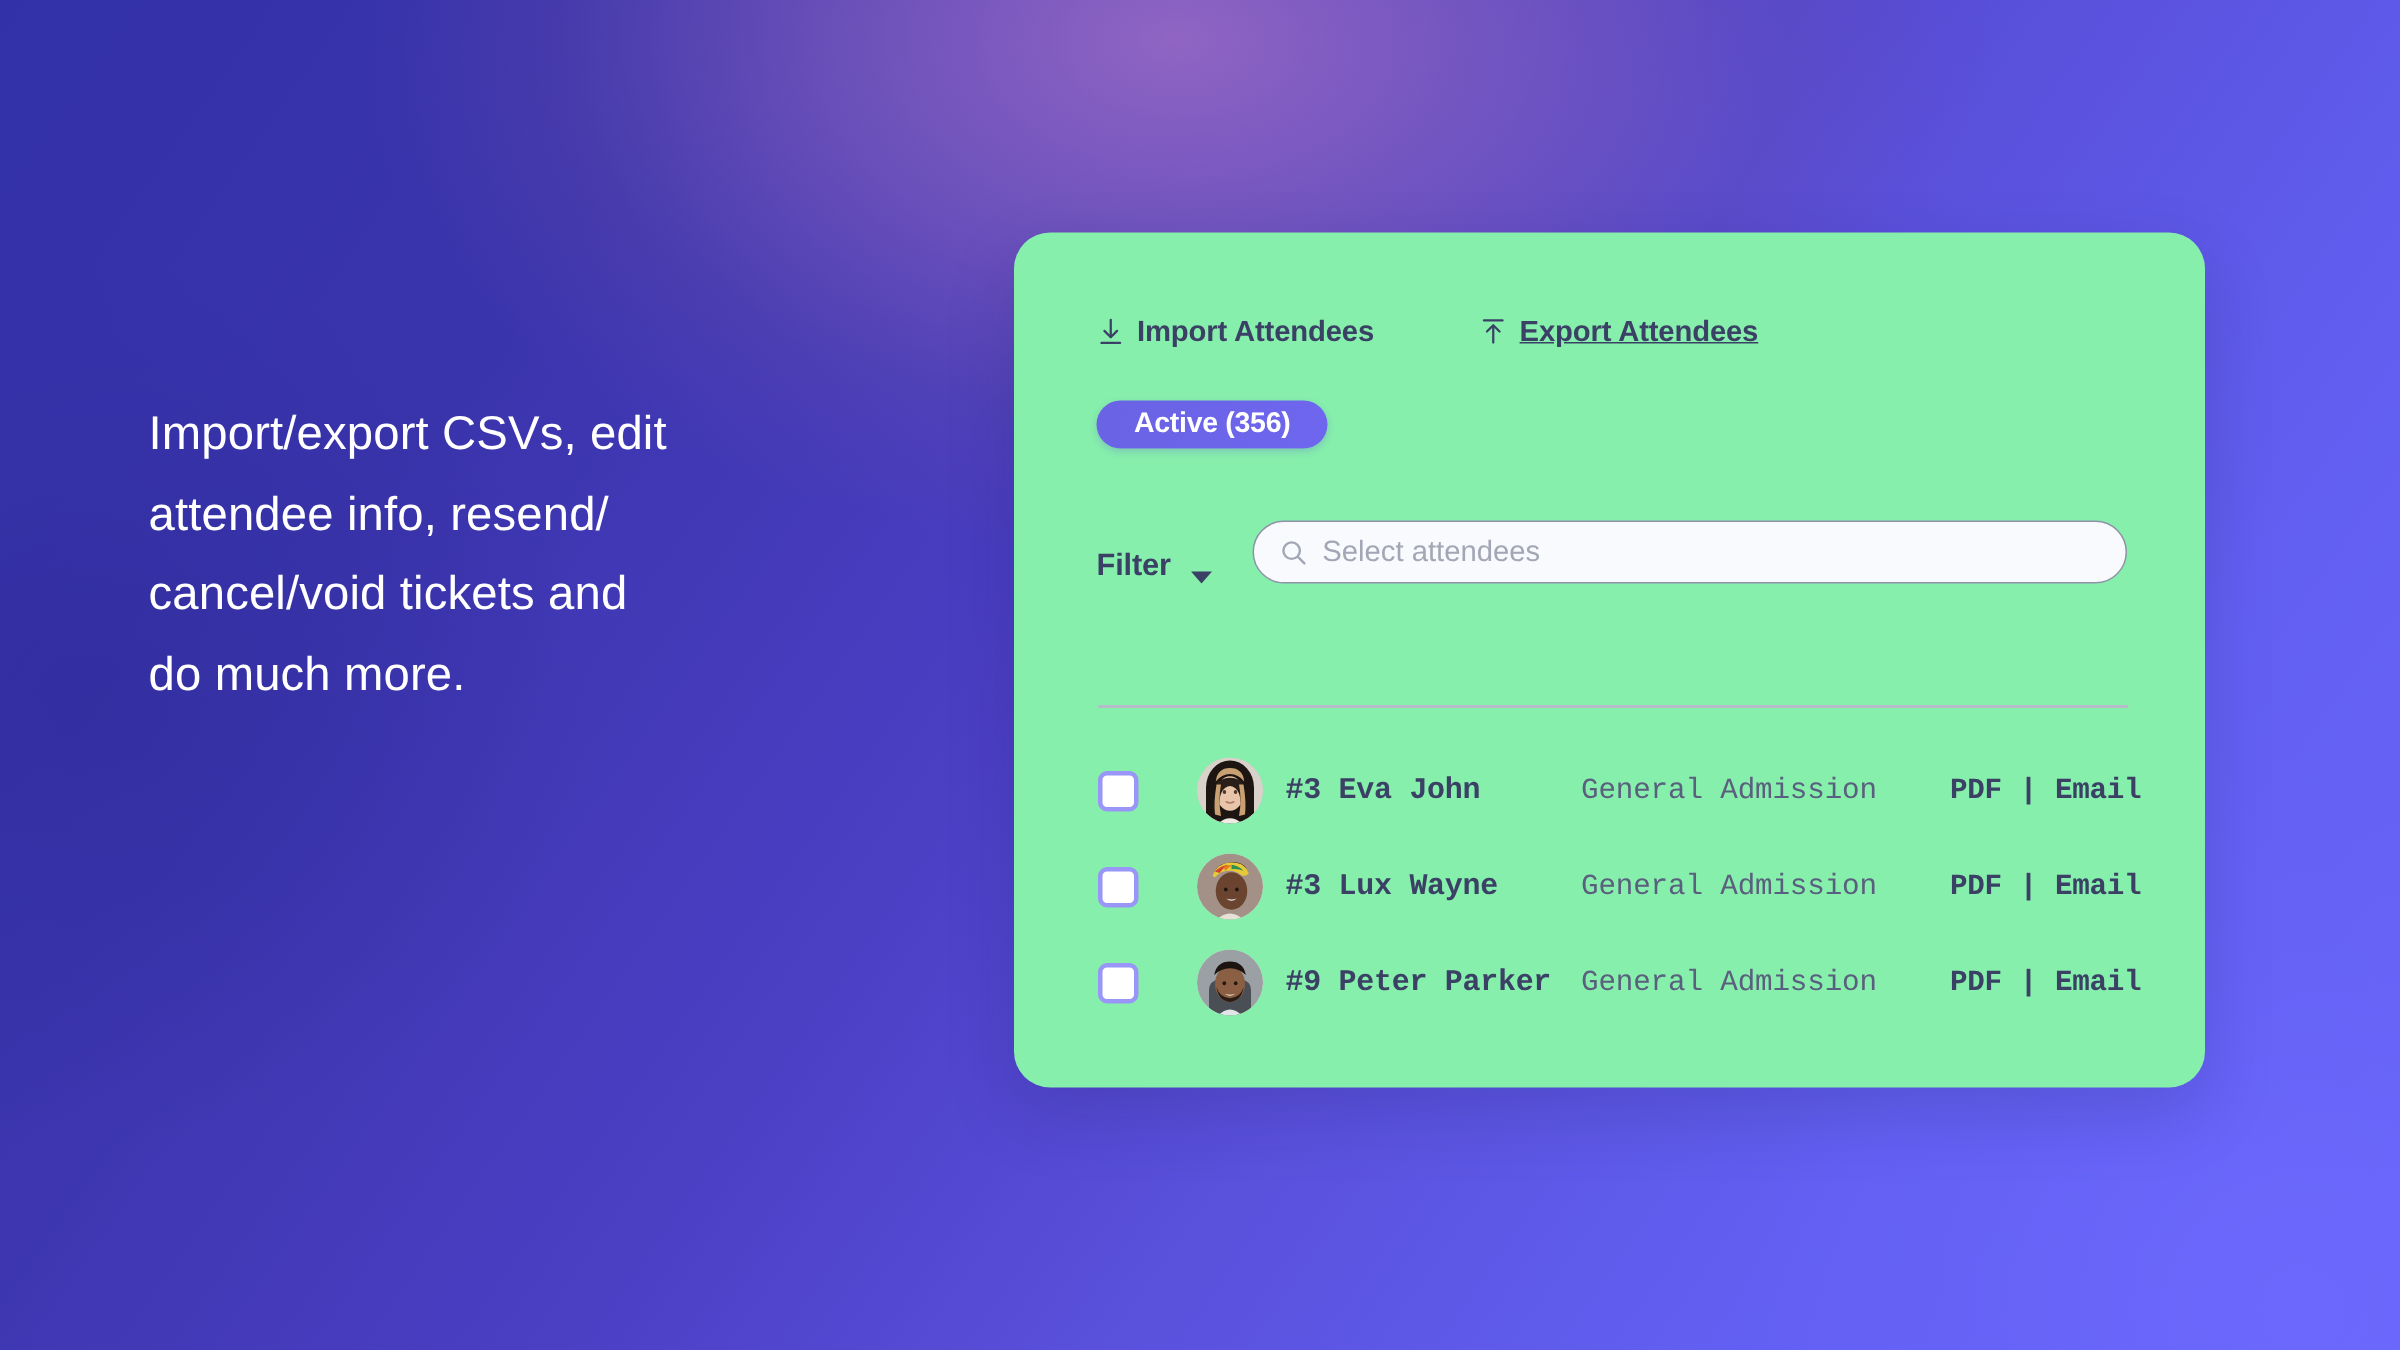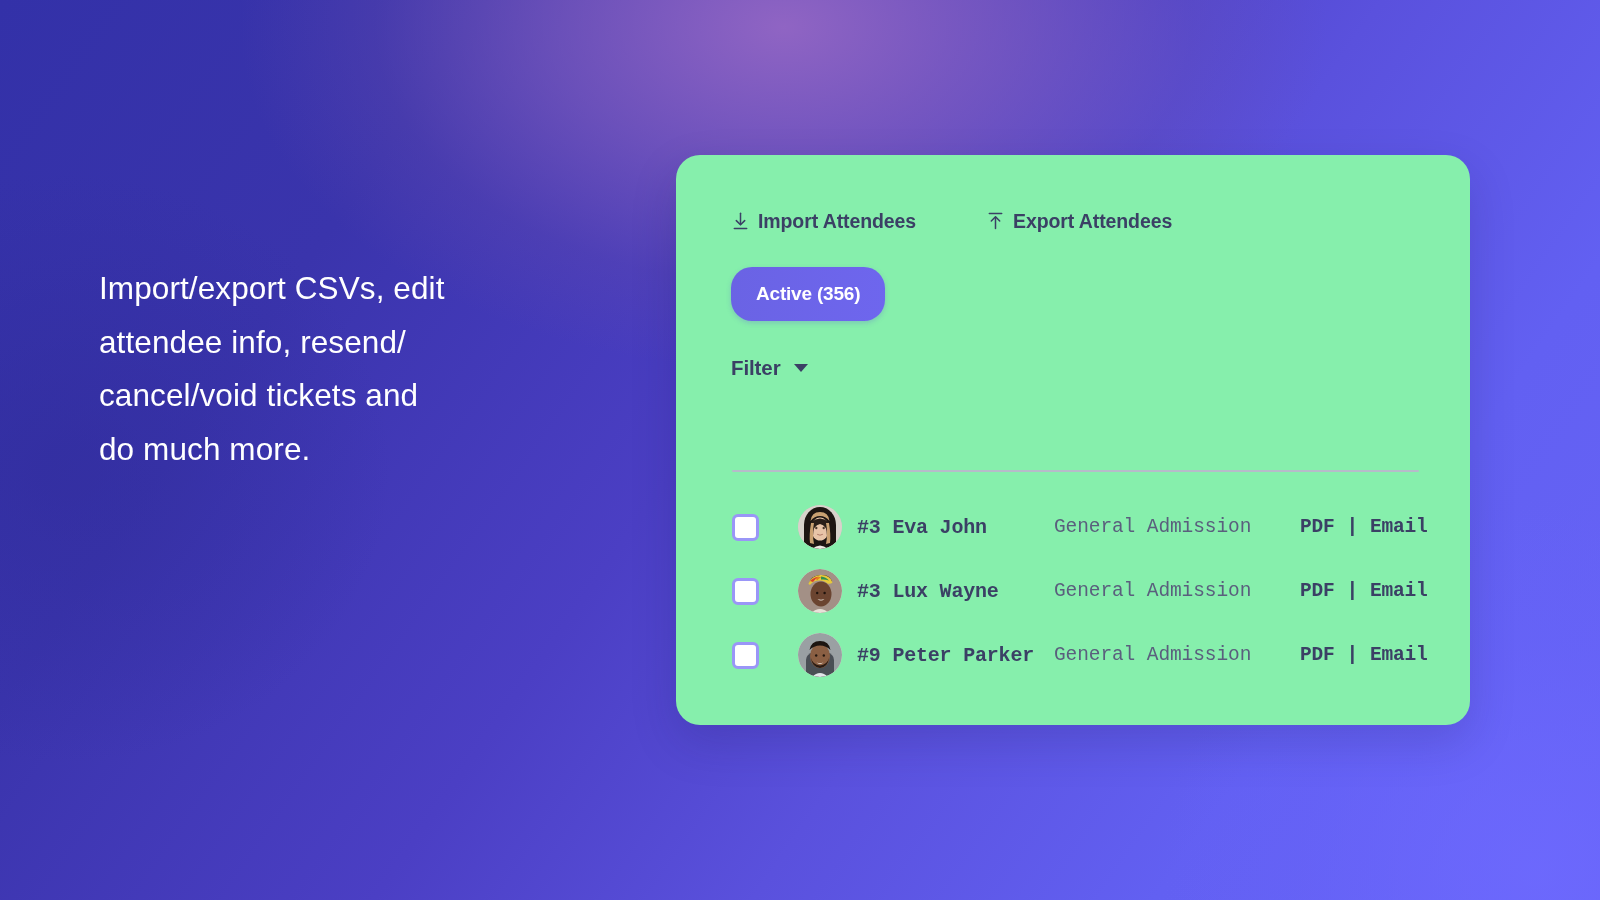--- a/index.html
+++ b/index.html
@@ -67,42 +67,42 @@
   #io-row {
     position:absolute; left:56px; top:55px;
     display:flex; align-items:center; gap:0;
   }
   .io-link {
     display:flex; align-items:center; gap:9px;
     font-size:19.5px; font-weight:bold; color:#3B4065;
     letter-spacing:-0.1px;
     cursor:pointer;
   }
-  .io-link.second { margin-left:71px; }
+  .io-link.second { margin-left:71px;text-decoration:underline; }
   .io-icon { width:17px; height:19px; display:block; flex-shrink:0; }
 
   
   #active-pill {
     position:absolute; left:55px; top:112px;
-    height:54px; padding:0 25px;
+    height:32px; padding:0 25px;
     display:flex; align-items:center; justify-content:center;
     background:linear-gradient(100deg,#6A63E4 0%,#6E66EE 100%);
     color:#ffffff;
     border-radius:21px;
     font-size:19px; font-weight:bold;
     letter-spacing:-0.2px;
     cursor:pointer;
     box-shadow:0 2px 5px rgba(92,84,215,0.25);
   }
 
   
   #filter-row {
     position:absolute; left:55px; top:192px;
     width:687px; height:42px;
-    display:flex; align-items:center;
+    display:flex; align-items:flex-end;
   }
   #filter-label {
     font-size:20.5px; font-weight:bold; color:#3B4065;
     letter-spacing:-0.1px; cursor:pointer;
   }
   #filter-caret {
     margin-left:13px;
     width:0; height:0;
     border-left:7px solid transparent;
     border-right:7px solid transparent;
@@ -225,20 +225,27 @@
       </svg>
       <span>Export Attendees</span>
     </div>
   </div>
 
   <div id="active-pill">Active (356)</div>
 
   <div id="filter-row">
     <span id="filter-label">Filter</span>
     <span id="filter-caret"></span>
+    <div id="search-box">
+      <svg id="search-icon" viewBox="0 0 17 17">
+        <circle cx="7.1" cy="7.1" r="5.5" stroke="#A3A7B5" stroke-width="1.6" fill="none"></circle>
+        <path d="M11.3 11.3 L15.6 15.6" stroke="#A3A7B5" stroke-width="1.6" fill="none" stroke-linecap="round"></path>
+      </svg>
+      <input id="search-input" type="text" value="" placeholder="Select attendees" style="">
+    </div>
   </div>
 
 
   <div id="divider"></div>
 
   <div id="attendee-list">
 
     <div class="arow">
       <div class="cbox arow-cbox"></div>
       <div class="avatar">

